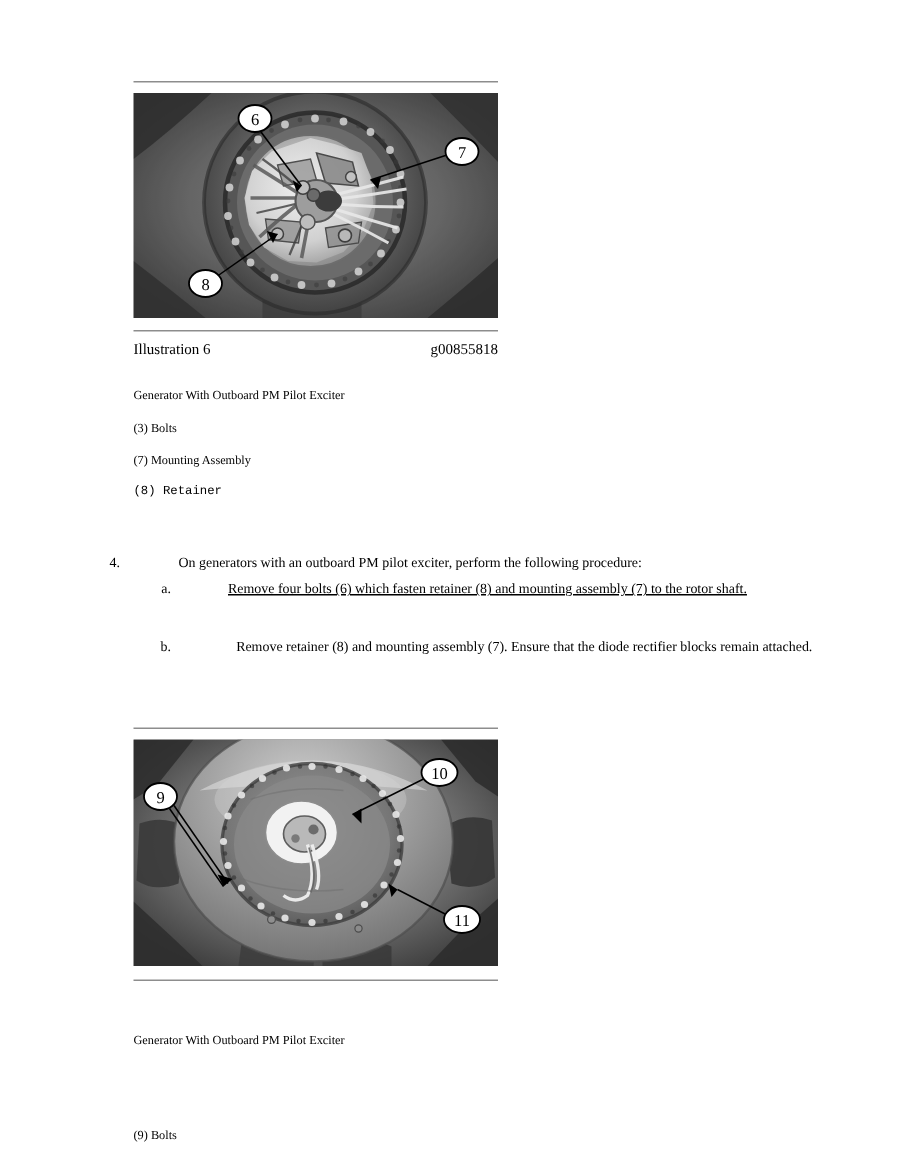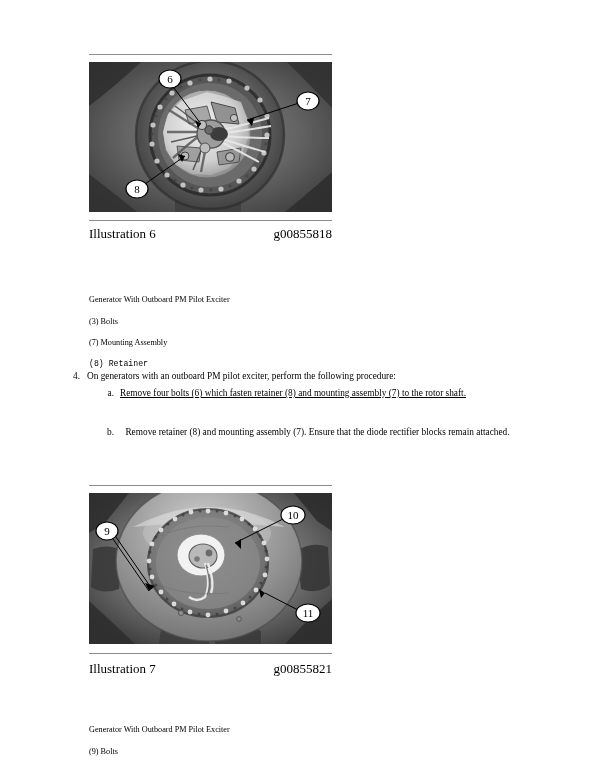--- a/index.html
+++ b/index.html
@@ -42,46 +42,46 @@
   }
   .photo-wrap svg {
     display: block;
   }
 
   
   .caption-row {
     position: absolute;
     left: 89px;
     width: 243px;
-    font-size: 13px;
+    font-size: 10px;
     line-height: 10px;
     display: flex;
     justify-content: space-between;
   }
   .caption-line {
     position: absolute;
     left: 89px;
     font-size: 8.2px;
     line-height: 10px;
     white-space: nowrap;
-    margin-top: 36px;
   }
 
   
   .step {
     position: absolute;
     font-size: 9.3px;
     line-height: 12.6px;
   }
   .step-marker {
     position: absolute;
     text-align: right;
   }
   .step-text {
     position: absolute;
+    margin-left: 32px;
   }
 </style>
 </head>
 <body>
 
 <div class="page">
 
   <div class="figure" style="top:54px;">
 
     <div class="rule"></div>
@@ -406,20 +406,16 @@
 
           <ellipse cx="219" cy="120" rx="12" ry="9" fill="#ffffff" stroke="#000000" stroke-width="1.2"></ellipse>
           <text x="219" y="124" font-family="Liberation Serif, serif" font-size="11" text-anchor="middle" fill="#000">11</text>
         </g>
       </svg>
     </div>
 
     <div class="rule" style="margin-top:9px;"></div>
   </div>
 
-  <div class="caption-row" style="top:664px;">
-    <span>Illustration 7</span>
-    <span>g00855821</span>
-  </div>
   <div class="caption-line" style="top:689px;">Generator With Outboard PM Pilot Exciter</div>
-  <div class="caption-line" style="top:711px;">(9) Bolts</div>
+  <div class="caption-line" style="top:752px;">(9) Bolts</div>
 
 </div>
 
 </body></html>

